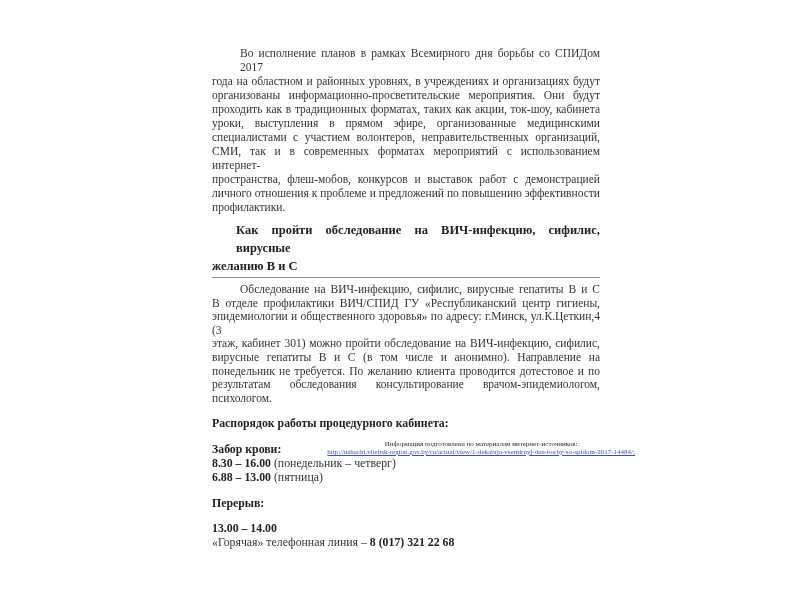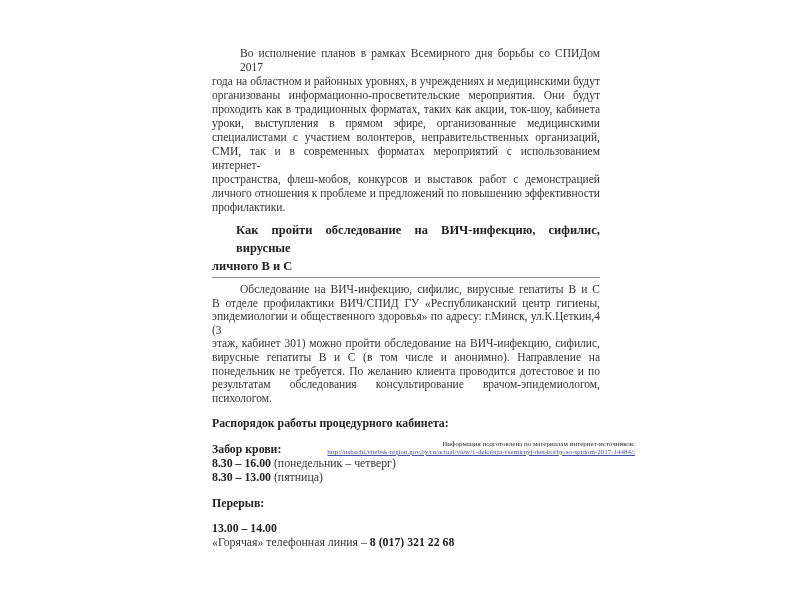--- a/index.html
+++ b/index.html
@@ -59,21 +59,21 @@
   .schedule b { font-weight: bold; color: #232323; }
   .footer {
     position: absolute;
     top: 440px;
     right: 165px;
     text-align: right;
     font-size: 7px;
     line-height: 8px;
     font-family: "Liberation Serif", "DejaVu Serif", serif;
   }
-  .footer .note { color: #2b2b2b; }
+  .footer .note { color: #2b2b2b; text-align: center; }
   .footer .link1 {
     color: #3f51a5;
     text-decoration: underline;
     cursor: pointer;
     display: block;
     text-align: right;
   }
   .footer .link2 {
     color: #8a877f;
     text-decoration: none;
@@ -82,54 +82,54 @@
   }
 </style>
 </head>
 <body>
 
 <div class="page">
   <div class="content">
 
     <div class="para">
       <div class="line j indent">Во исполнение планов в рамках Всемирного дня борьбы со СПИДом 2017</div>
-      <div class="line j">года на областном и районных уровнях, в учреждениях и медицинскими будут</div>
+      <div class="line j">года на областном и районных уровнях, в учреждениях и организациях будут</div>
       <div class="line j">организованы информационно-просветительские мероприятия. Они будут</div>
       <div class="line j">проходить как в традиционных форматах, таких как акции, ток-шоу, кабинета</div>
       <div class="line j">уроки, выступления в прямом эфире, организованные медицинскими</div>
       <div class="line j">специалистами с участием волонтеров, неправительственных организаций,</div>
       <div class="line j">СМИ, так и в современных форматах мероприятий с использованием интернет-</div>
       <div class="line j">пространства, флеш-мобов, конкурсов и выставок работ с демонстрацией</div>
       <div class="line j">личного отношения к проблеме и предложений по повышению эффективности</div>
       <div class="line">профилактики.</div>
     </div>
 
     <div class="heading">
       <div class="hline j">Как пройти обследование на ВИЧ-инфекцию, сифилис, вирусные</div>
-      <div class="hline">личного В и С</div>
+      <div class="hline">желанию В и С</div>
     </div>
 
     <hr class="divider">
 
     <div class="para para2">
       <div class="line j indent">Обследование на ВИЧ-инфекцию, сифилис, вирусные гепатиты В и С</div>
       <div class="line j">В отделе профилактики ВИЧ/СПИД ГУ «Республиканский центр гигиены,</div>
       <div class="line j">эпидемиологии и общественного здоровья» по адресу: г.Минск, ул.К.Цеткин,4 (3</div>
       <div class="line j">этаж, кабинет 301) можно пройти обследование на ВИЧ-инфекцию, сифилис,</div>
       <div class="line j">вирусные гепатиты В и С (в том числе и анонимно). Направление на</div>
       <div class="line j">понедельник не требуется. По желанию клиента проводится дотестовое и по</div>
       <div class="line j">результатам обследования консультирование врачом-эпидемиологом,</div>
       <div class="line">психологом.</div>
     </div>
 
     <div class="schedule">
       <div class="sline bold">Распорядок работы процедурного кабинета:</div>
       <div class="sline bold">Забор крови:</div>
       <div class="sline"><b>8.30 – 16.00</b><span> (понедельник – четверг)</span></div>
-      <div class="sline"><b>8.30 – 13.00</b><span> (пятница)</span></div>
+      <div class="sline"><b>6.88 – 13.00</b><span> (пятница)</span></div>
       <div class="sline bold">Перерыв:</div>
       <div class="sline bold">13.00 – 14.00</div>
       <div class="sline"><span>«Горячая» телефонная линия – </span><b>8 (017) 321 22 68</b></div>
     </div>
 
   </div>
 
   <div class="footer">
     <div class="note">Информация подготовлена по материалам интернет-источников:</div>
     <a class="link1">http://ushachi.vitebsk-region.gov.by/ru/actual/view/1-dekabrja-vsemirnyj-den-borby-so-spidom-2017-14484/;</a>

